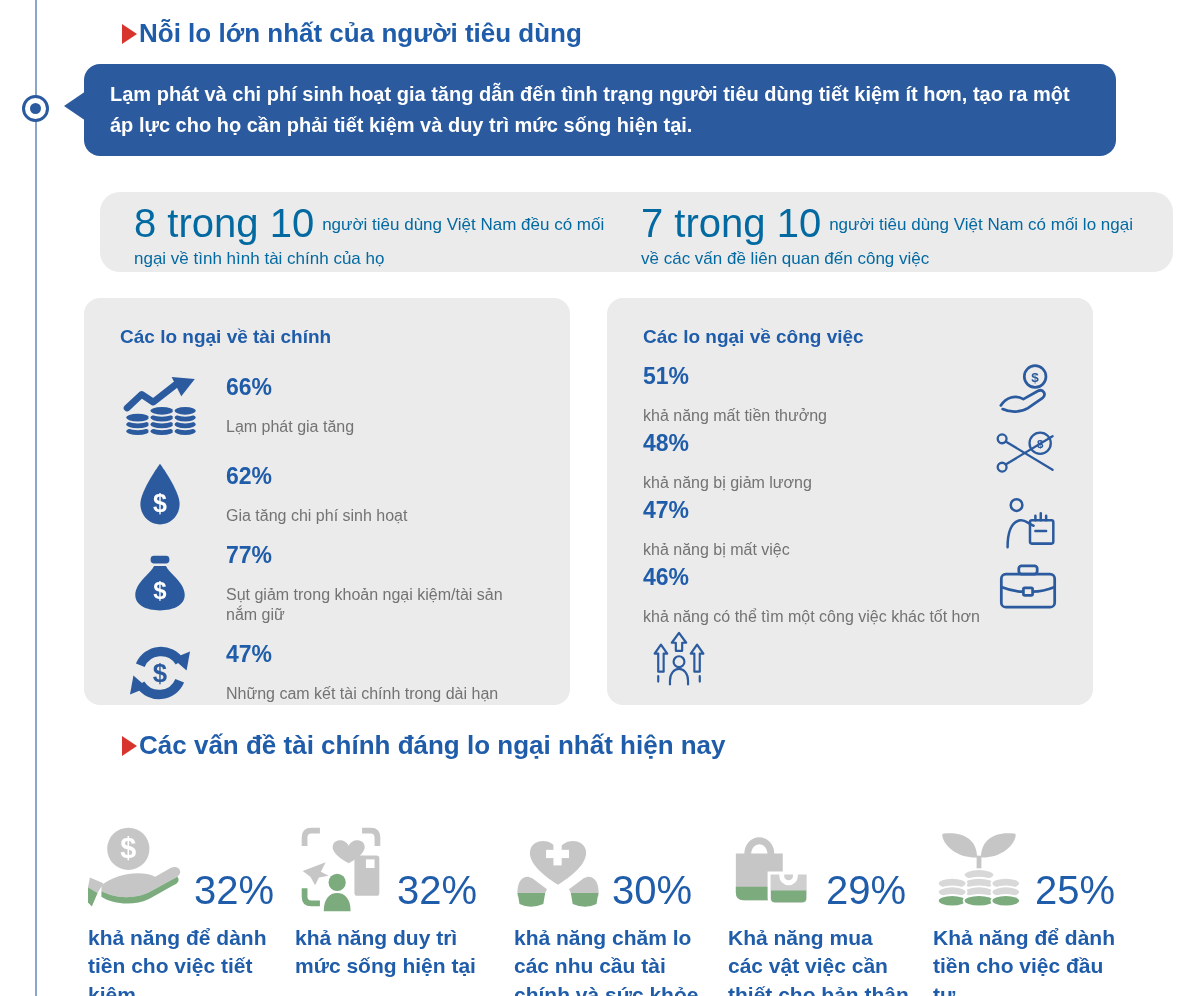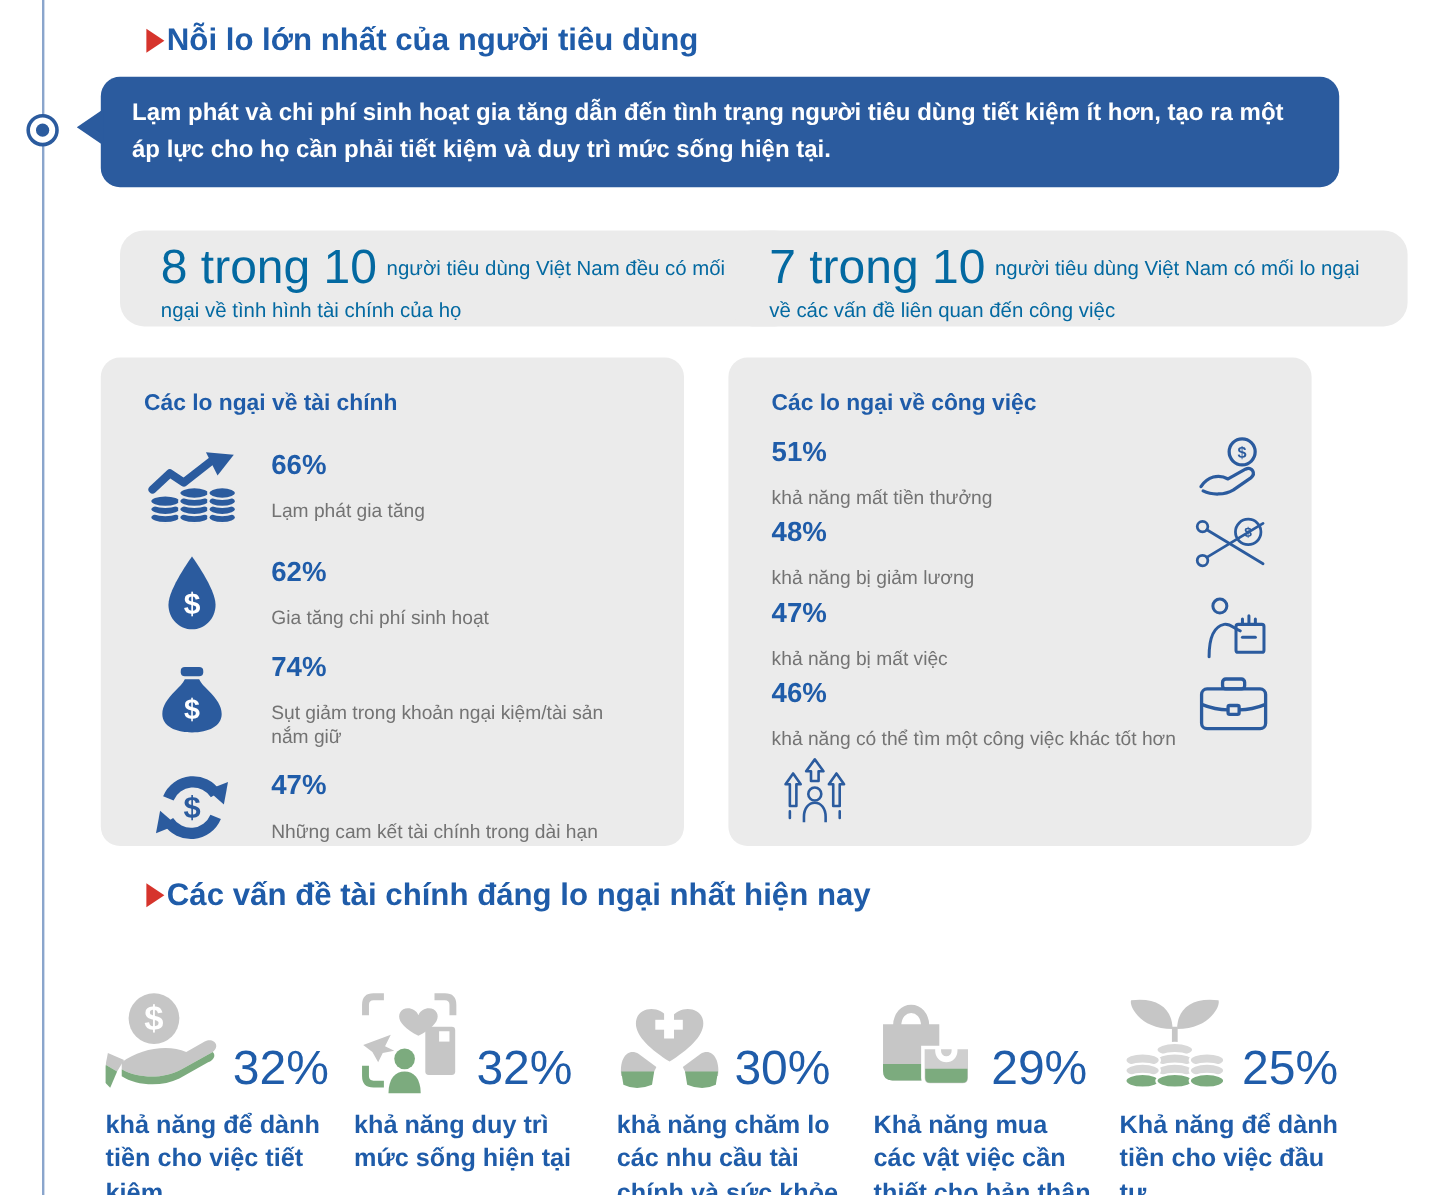--- a/index.html
+++ b/index.html
@@ -128,21 +128,21 @@
 
   <div class="fin-item">
     <span class="fin-icon">
       <svg viewBox="0 0 68 68" width="58" height="58">
         <rect x="23" y="1" width="22" height="9" rx="4" fill="#2b5b9e"></rect>
         <path d="M27 13 h14 c2 4 5 7 9 11 c8 8 13 15 13 23 c0 12 -13 18 -29 18 S5 59 5 47 c0 -8 5 -15 13 -23 c4 -4 7 -7 9 -11 z" fill="#2b5b9e"></path>
         <text x="34" y="52" font-size="28" font-weight="bold" fill="#ffffff" text-anchor="middle">$</text>
       </svg>
     </span>
     <span>
-      <div class="pct">74%</div>
+      <div class="pct">77%</div>
       <div class="lbl">Sụt giảm trong khoản ngại kiệm/tài sản nắm giữ</div>
     </span>
   </div>
 
   <div class="fin-item">
     <span class="fin-icon">
       <svg viewBox="0 0 70 70" width="60" height="60">
         <path d="M12 26 A26 26 0 0 1 58 22" stroke="#2b5b9e" stroke-width="11" fill="none"></path>
         <path d="M58 44 A26 26 0 0 1 12 48" stroke="#2b5b9e" stroke-width="11" fill="none"></path>
         <polygon points="50,18 70,10 66,32" fill="#2b5b9e"></polygon>

